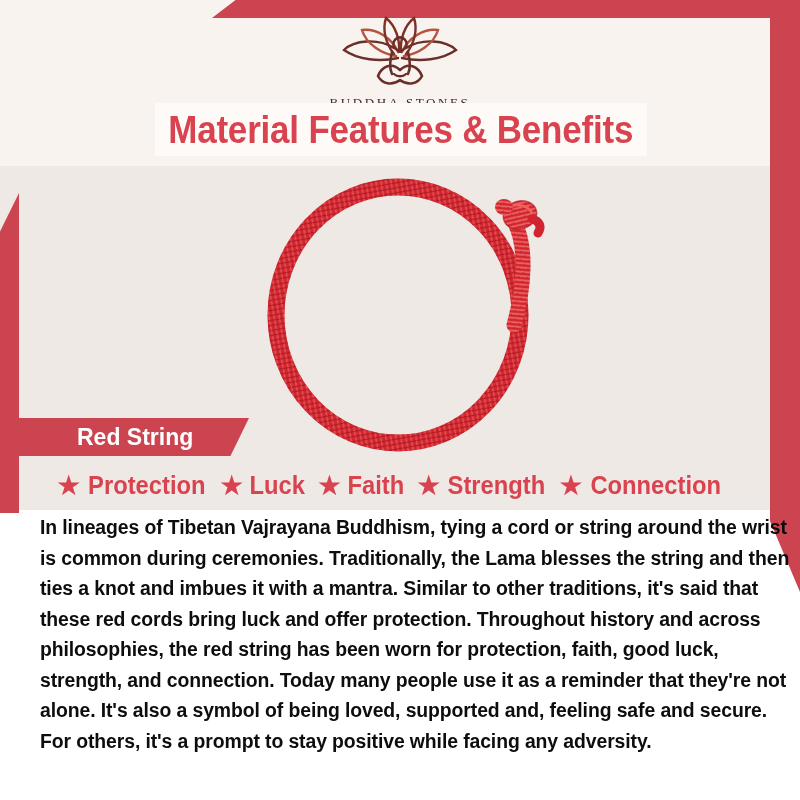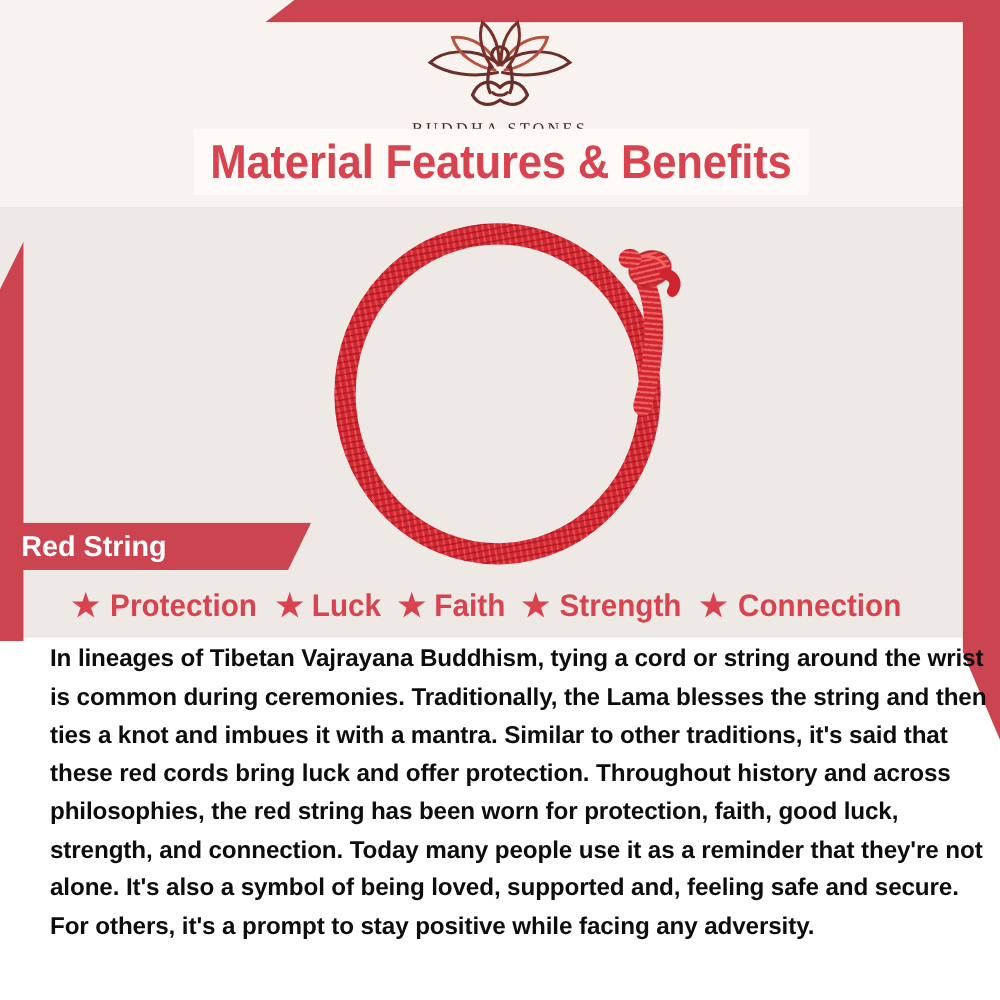--- a/index.html
+++ b/index.html
@@ -13,21 +13,21 @@
   body {
     font-family: "Liberation Sans", sans-serif;
     background: #f7f1ee;
     position: relative;
   }
 
   .poster {
     position: relative;
     width: 800px;
     height: 800px;
-    background: #bef264;
+    background: #fef9c3;
     overflow: hidden;
   }
 
   
   .band-top {
     position: absolute;
     left: 0; top: 0;
     width: 800px; height: 166px;
     background: #f9f3f0;
   }
@@ -126,20 +126,21 @@
     background: #cc4450;
     clip-path: polygon(0 0, 100% 0, 92% 100%, 0 100%);
     display: flex;
     align-items: center;
   }
   .label-text {
     color: #ffffff;
     font-size: 23px;
     font-weight: bold;
     font-family: "Liberation Sans Narrow", "Liberation Sans", sans-serif;
+    margin-left: 60px;
     letter-spacing: 0px;
     white-space: nowrap;
     text-align: center;
   }
 
   
   .features-row {
     position: absolute;
     top: 467px; left: 20px;
     width: 742px; height: 36px;

